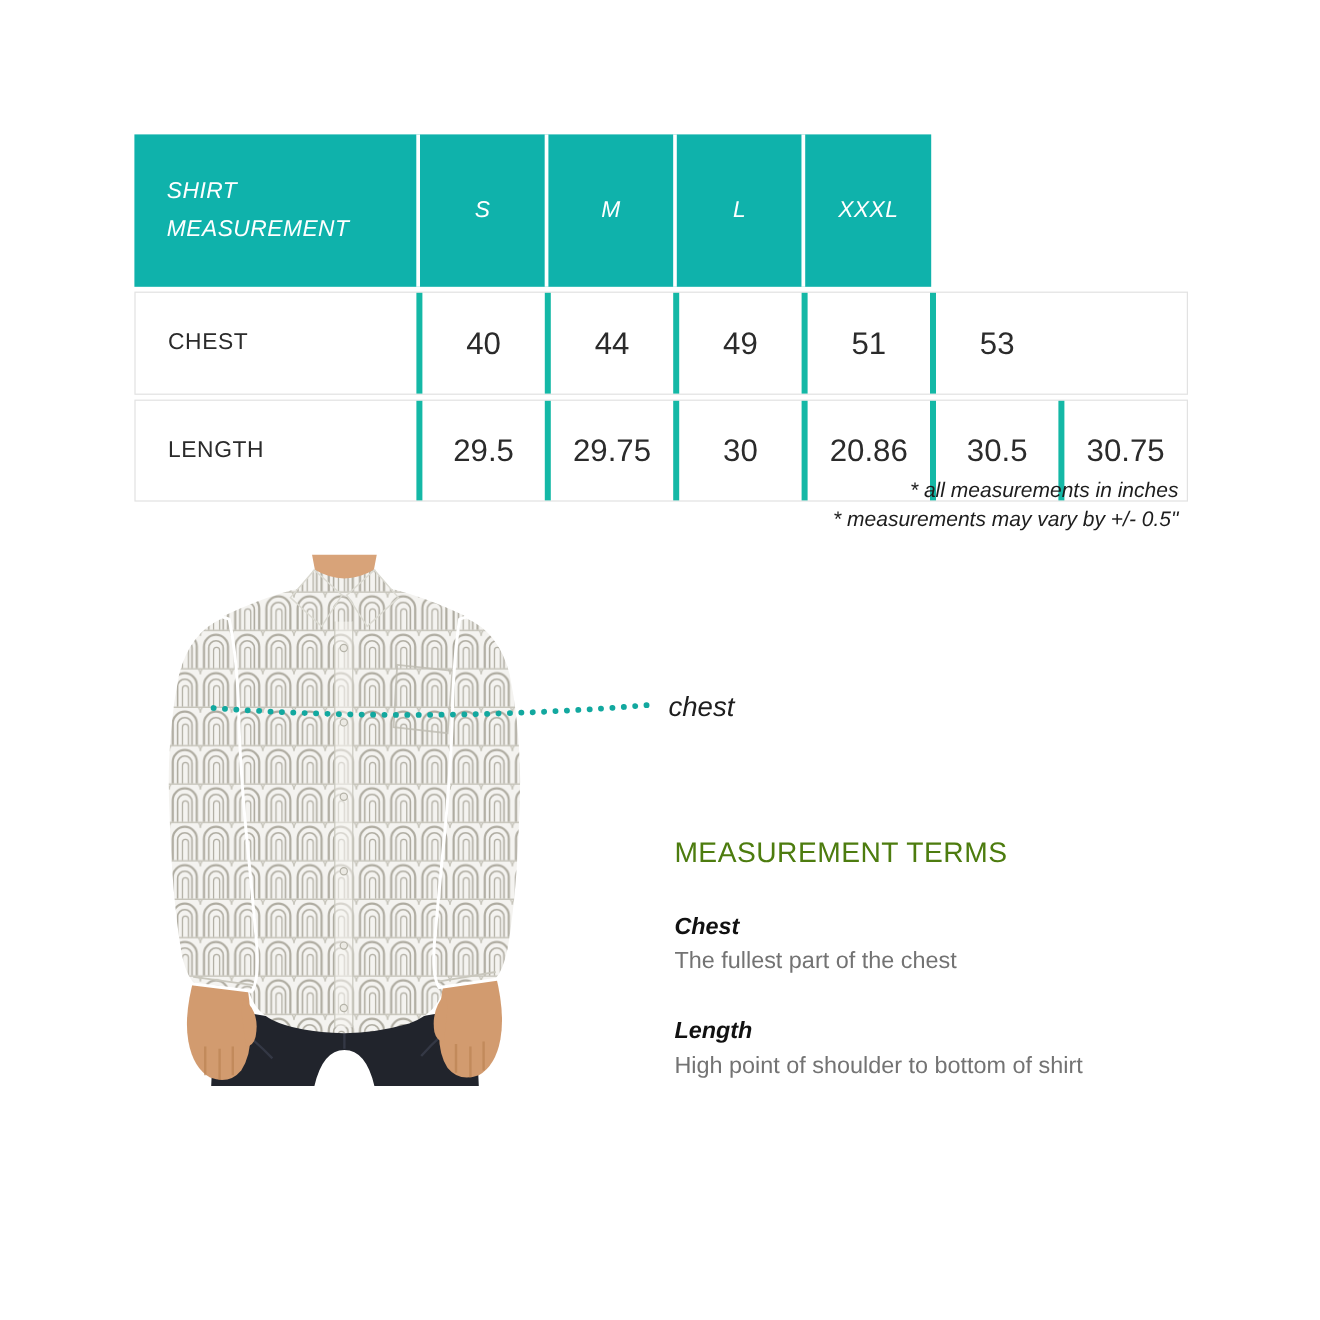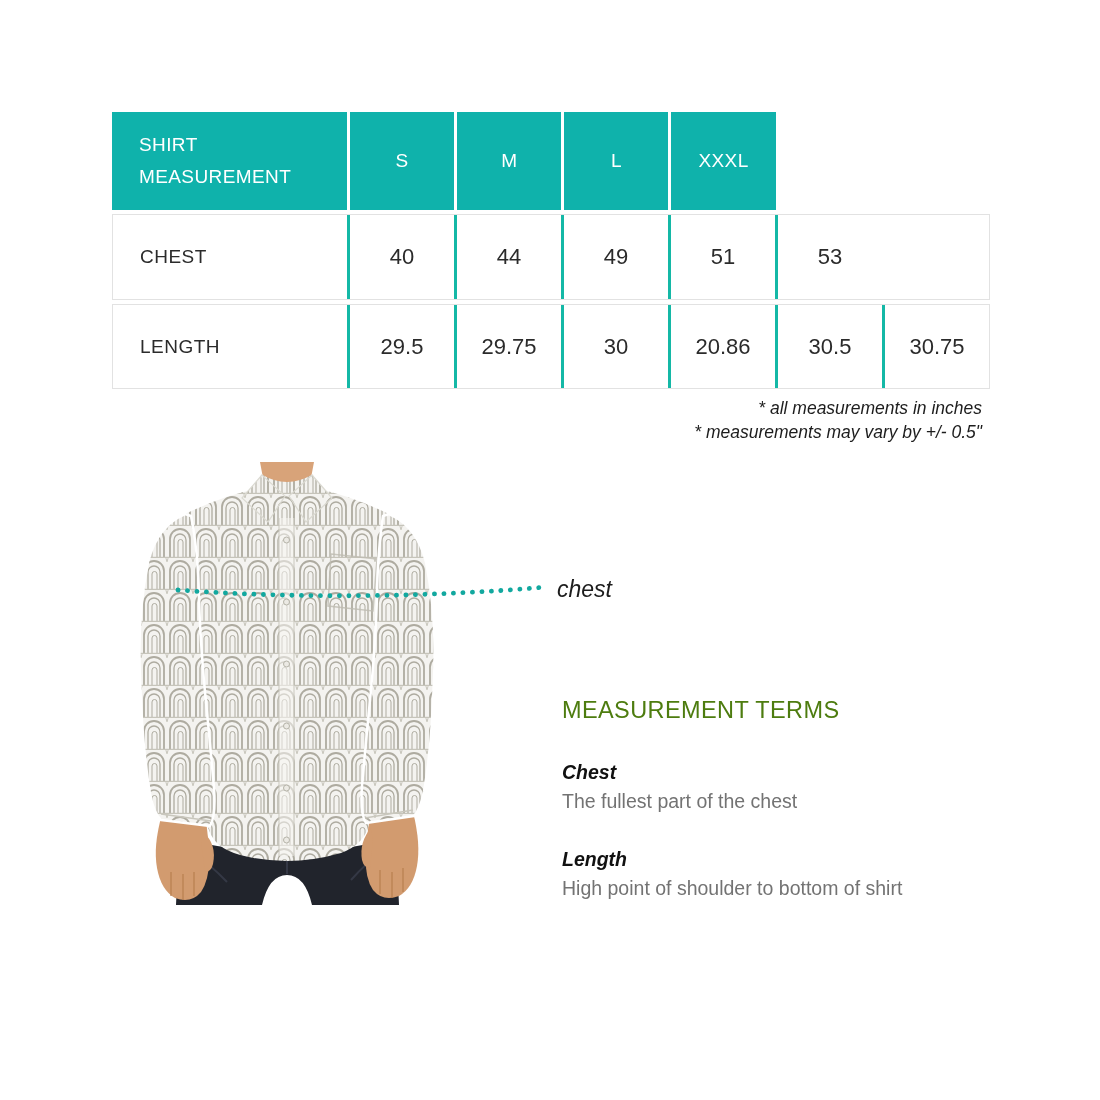--- a/index.html
+++ b/index.html
@@ -2,36 +2,36 @@
 <html><head>
 <meta charset="utf-8">
 <style>
   html,body{margin:0;padding:0;background:#fff;}
   .page{
     position:relative;width:1100px;height:1100px;background:#ffffff;overflow:hidden;
     font-family:"Liberation Sans","DejaVu Sans",sans-serif;color:#2b2b2b;
   }
   
   .size-table{position:absolute;left:112px;top:112px;width:878px;}
-  .thead{display:grid;grid-template-columns:235px repeat(6,1fr);height:98px;}
+  .thead{display:grid;grid-template-columns:235px repeat(6,1fr);height:127px;font-style:italic;}
   .th{
     background:#0fb2ab;color:#ffffff;display:flex;align-items:center;justify-content:center;
     font-size:19px;letter-spacing:.4px;font-weight:400;
   }
   .th + .th{border-left:3px solid #ffffff;}
   .th.first{justify-content:flex-start;padding-left:27px;padding-right:72px;line-height:32px;}
   .trow{
     display:grid;grid-template-columns:234px repeat(6,1fr);
     margin-top:4px;background:#fff;border:1px solid #e2e2e2;box-sizing:border-box;
   }
   .trow.r1{height:86px;}
   .trow.r2{height:85px;}
   .td{
-    display:flex;align-items:center;justify-content:center;font-size:22px;color:#2b2b2b;
-    border-left:3px solid #14b8a6;
+    display:flex;align-items:center;justify-content:center;font-size:26px;color:#2b2b2b;
+    border-left:5px solid #14b8a6;
   }
   .td.label{justify-content:flex-start;padding-left:27px;border-left:none;font-size:19px;letter-spacing:.5px;}
   
   .notes{
     position:absolute;top:396px;right:118px;text-align:right;
     font-style:italic;font-size:17.5px;line-height:24px;color:#1d1d1d;
   }
   
   .model{position:absolute;left:115px;top:462px;width:345px;height:443px;}
   

